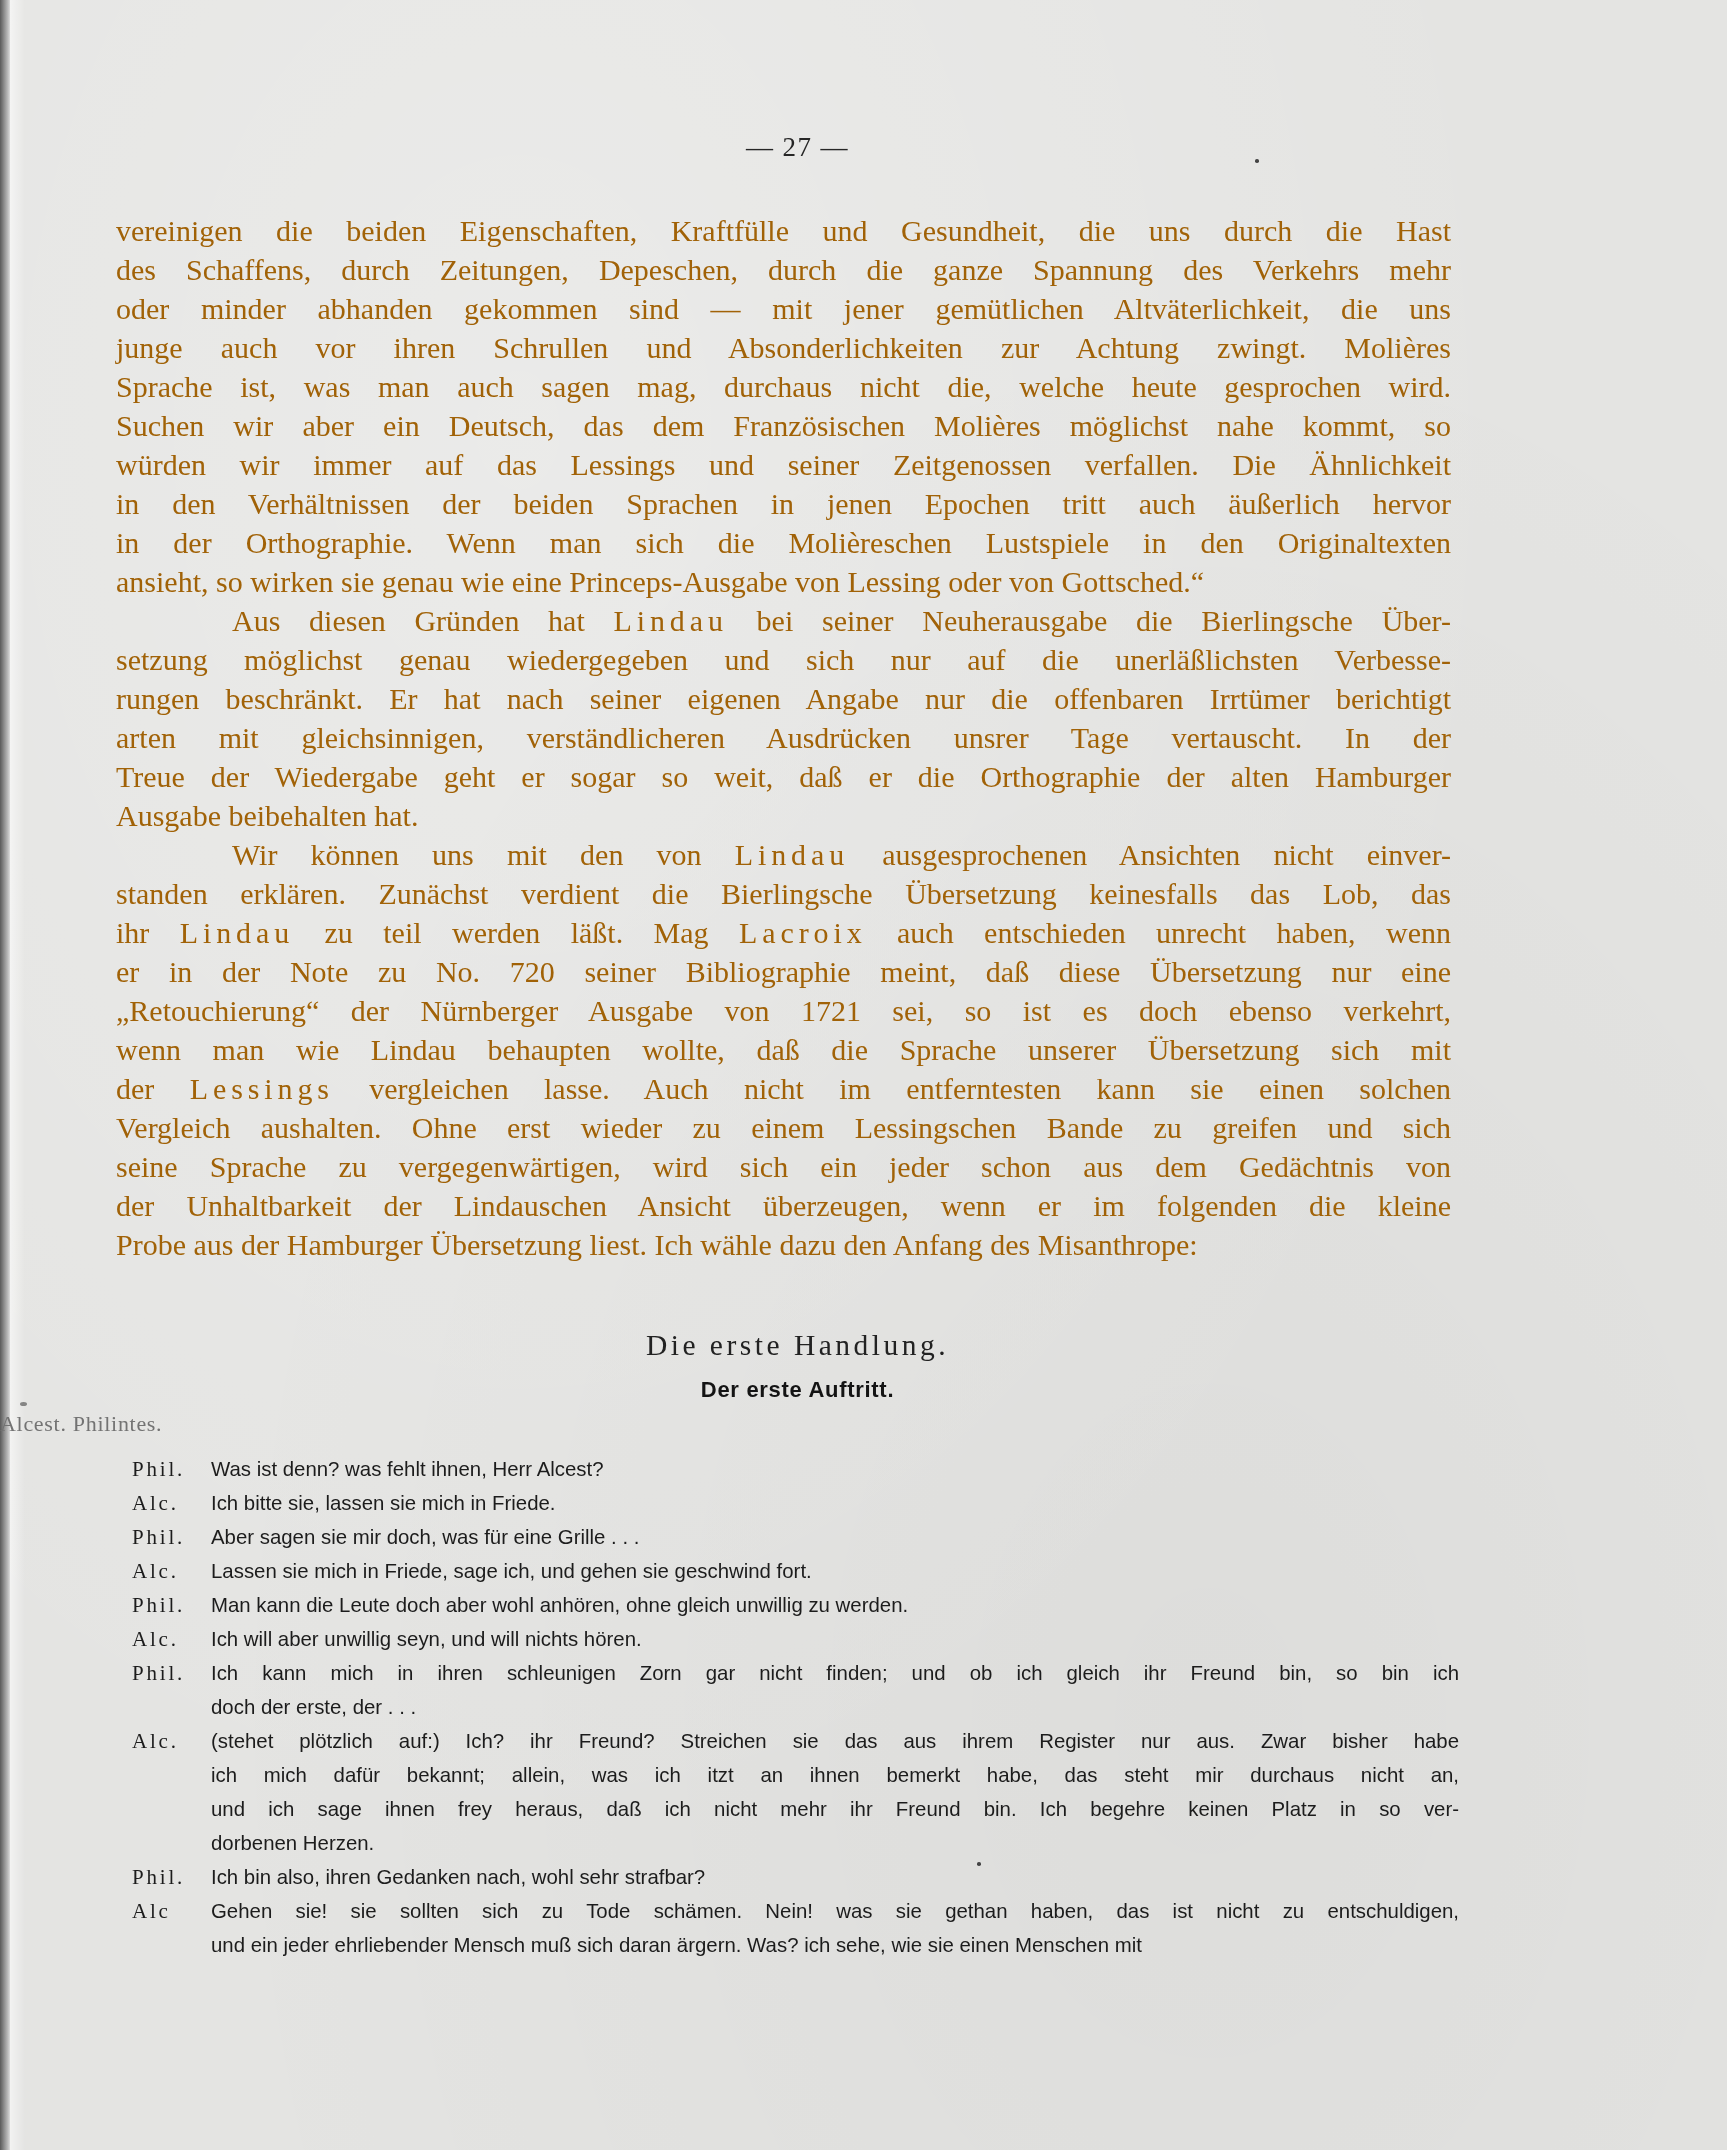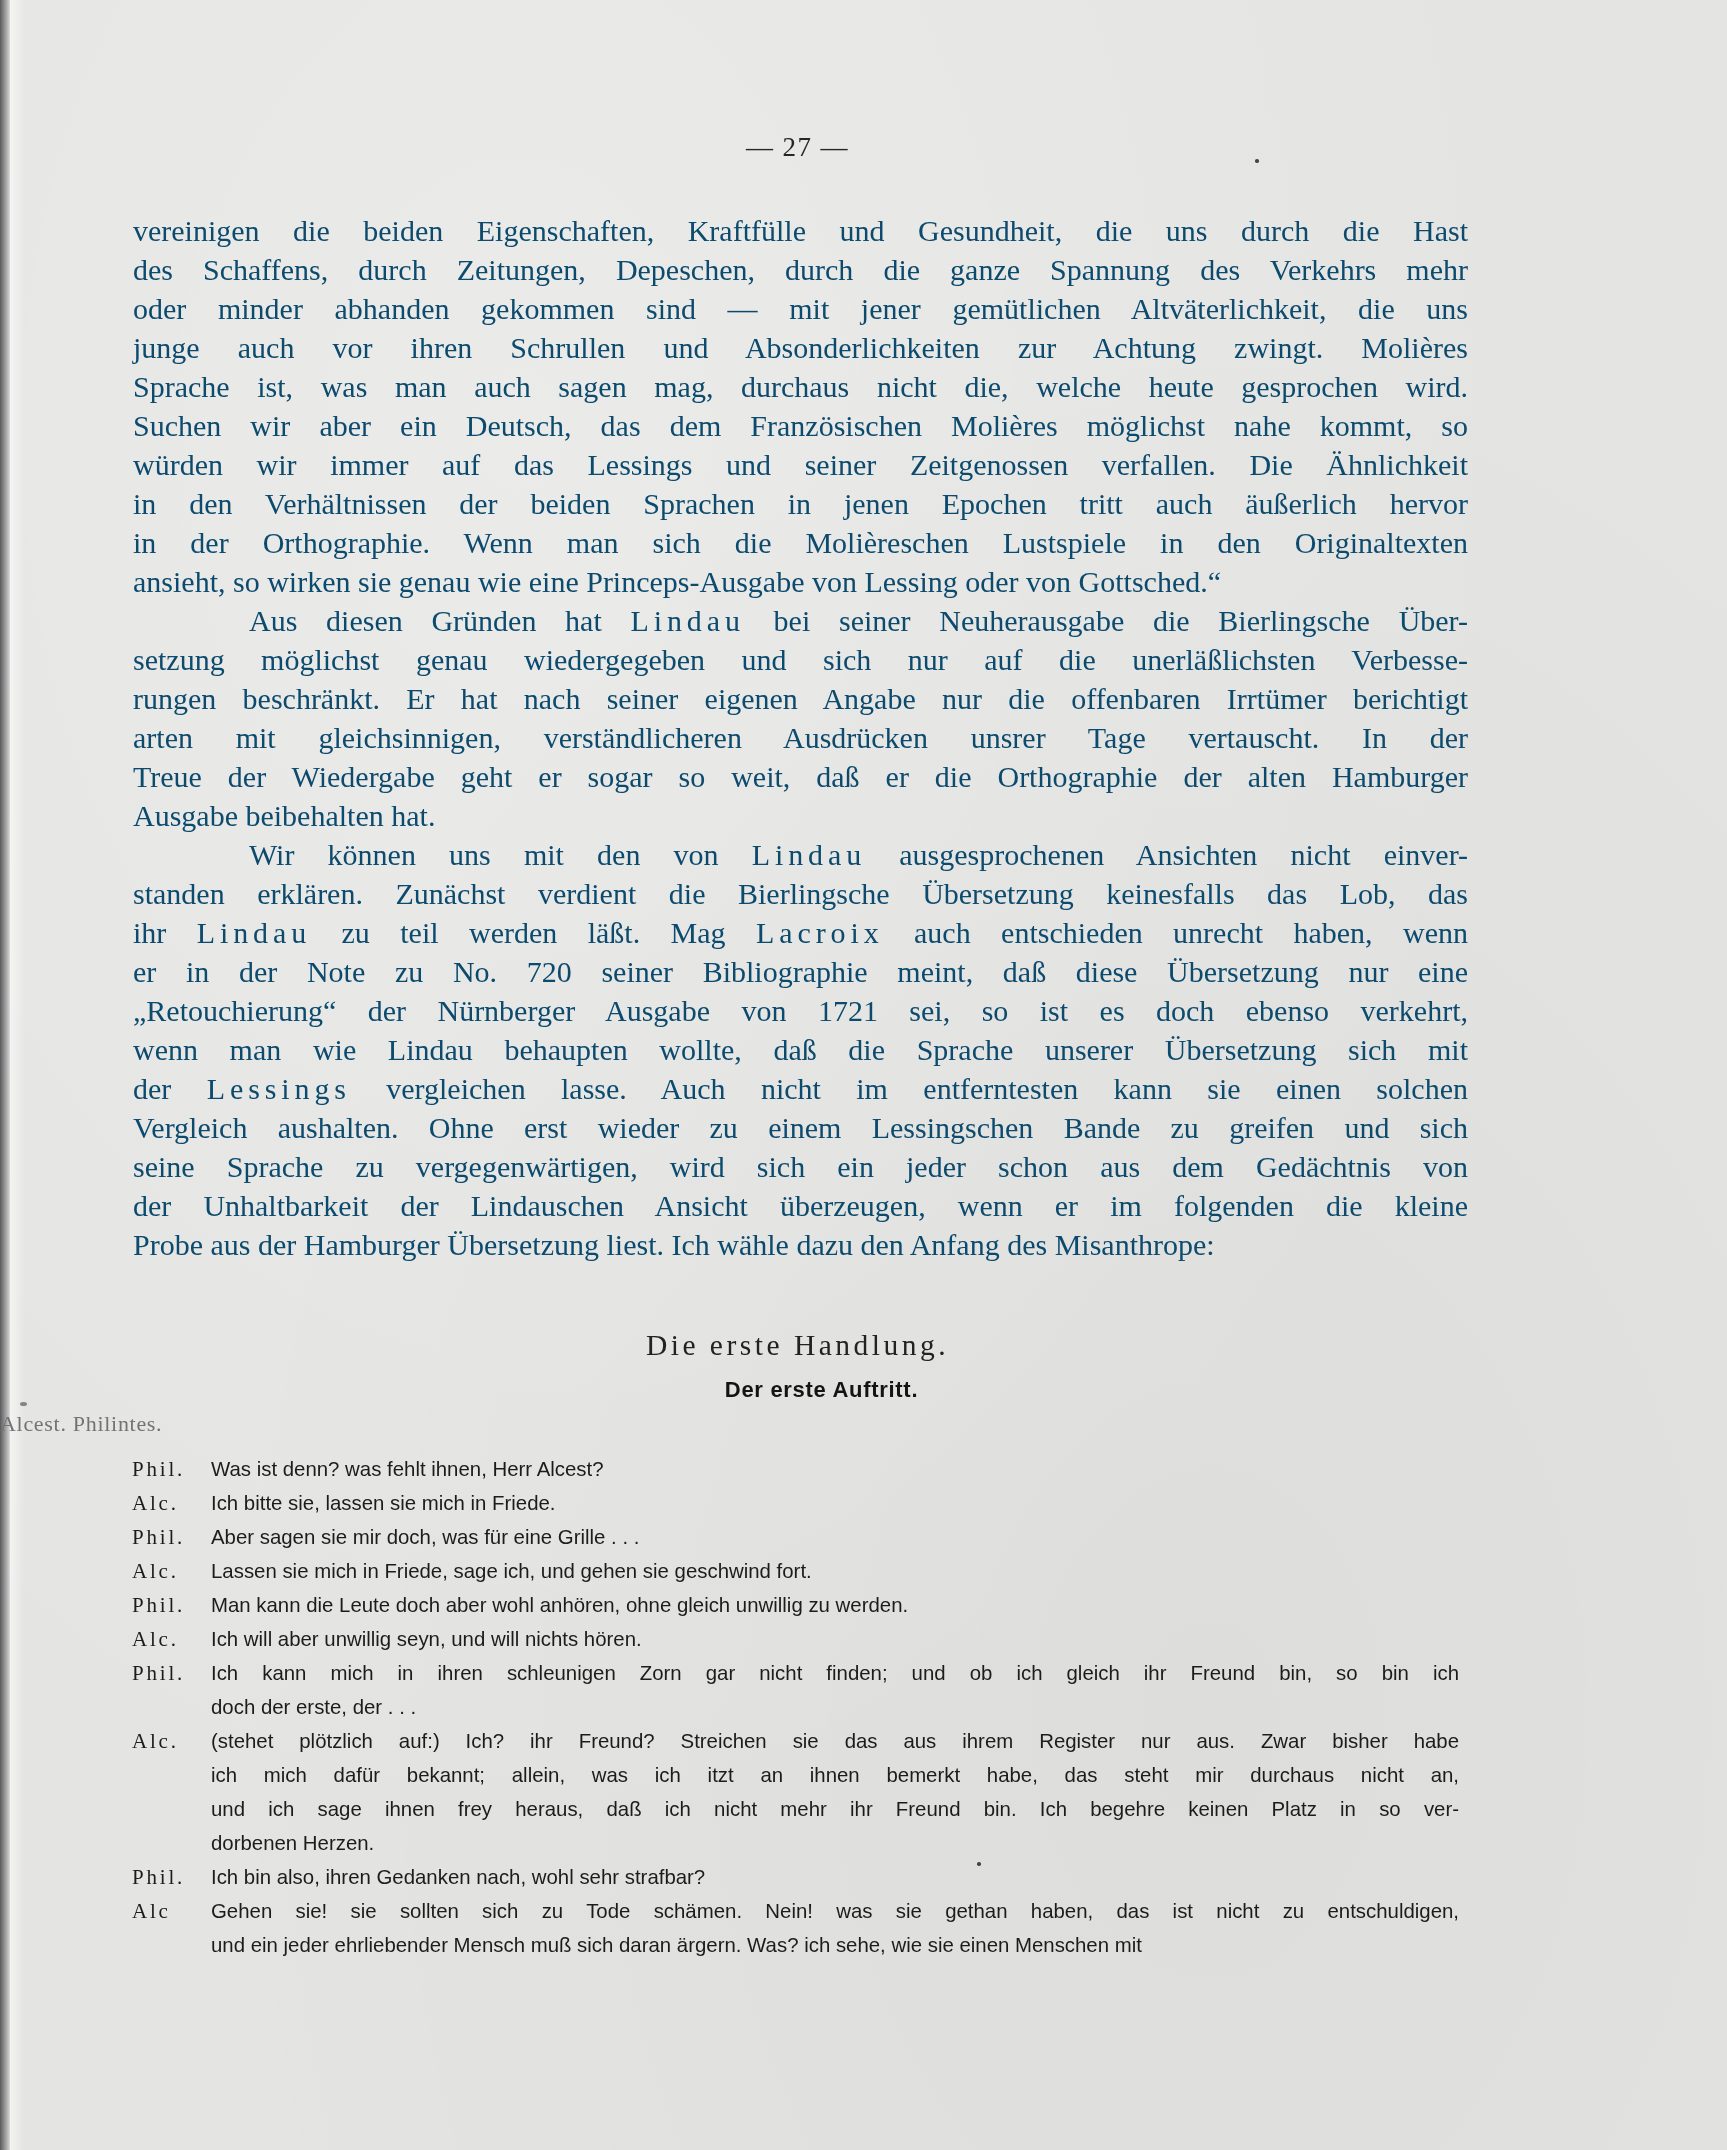--- a/index.html
+++ b/index.html
@@ -18,37 +18,37 @@
   .binding-shadow {
     position: absolute; left: 9.8px; top: 0; width: 15.5px; height: 2151px;
     background: linear-gradient(to right, rgba(255,255,255,0.55), rgba(255,255,255,0));
   }
   .page-number {
     position: absolute; top: 132px; left: 0; width: 1595px; text-align: center;
     font-family: "Liberation Serif", "DejaVu Serif", serif;
     font-size: 27px; letter-spacing: 1.4px; color: #262626;
   }
   .body-text {
-    position: absolute; left: 133px; top: 211px; width: 1335px;
+    position: absolute; left: 116px; top: 211px; width: 1335px;
     font-family: "Liberation Serif", "DejaVu Serif", serif;
-    font-size: 30px; line-height: 39px; color: #0c4a6e;
+    font-size: 30px; line-height: 39px; color: #a16207;
   }
   .line { display: block; text-align: justify; text-align-last: justify; white-space: nowrap; height: 39px; }
   .line.last { text-align-last: left; }
   .line.indent { padding-left: 116px; }
   .spaced { letter-spacing: 4.9px; }
   .heading-act {
     position: absolute; top: 1329px; left: 0; width: 1595px; text-align: center;
     font-family: "Liberation Serif", "DejaVu Serif", serif;
     font-size: 29.5px; letter-spacing: 3.5px; color: #222;
   }
   .heading-scene {
     position: absolute; top: 1377px; left: 0; width: 1595px; text-align: center;
     font-family: "Liberation Sans", "DejaVu Sans", sans-serif;
-    font-size: 22px; font-weight: bold; letter-spacing: 0.7px; color: #141414; padding-left: 24px;
+    font-size: 22px; font-weight: bold; letter-spacing: 0.7px; color: #141414;
   }
   .heading-persons {
     position: absolute; top: 1411px; left: 0; width: 1595px; 
     font-family: "Liberation Serif", "DejaVu Serif", serif;
     font-size: 22px; letter-spacing: 0.7px; color: #737373;
   }
   .dialogue {
     position: absolute; left: 124px; top: 1452px; width: 1335px;
     font-family: "Liberation Sans", "DejaVu Sans", sans-serif;
     font-size: 20.4px; line-height: 34px; color: #1c1c1c;

